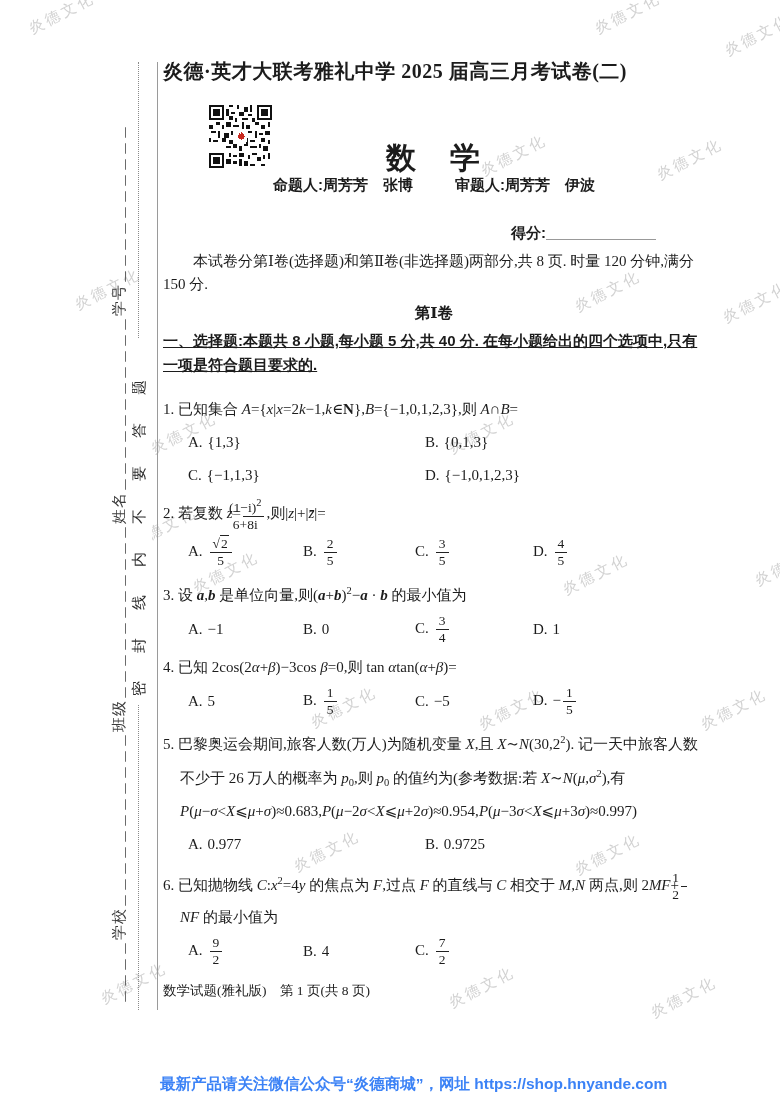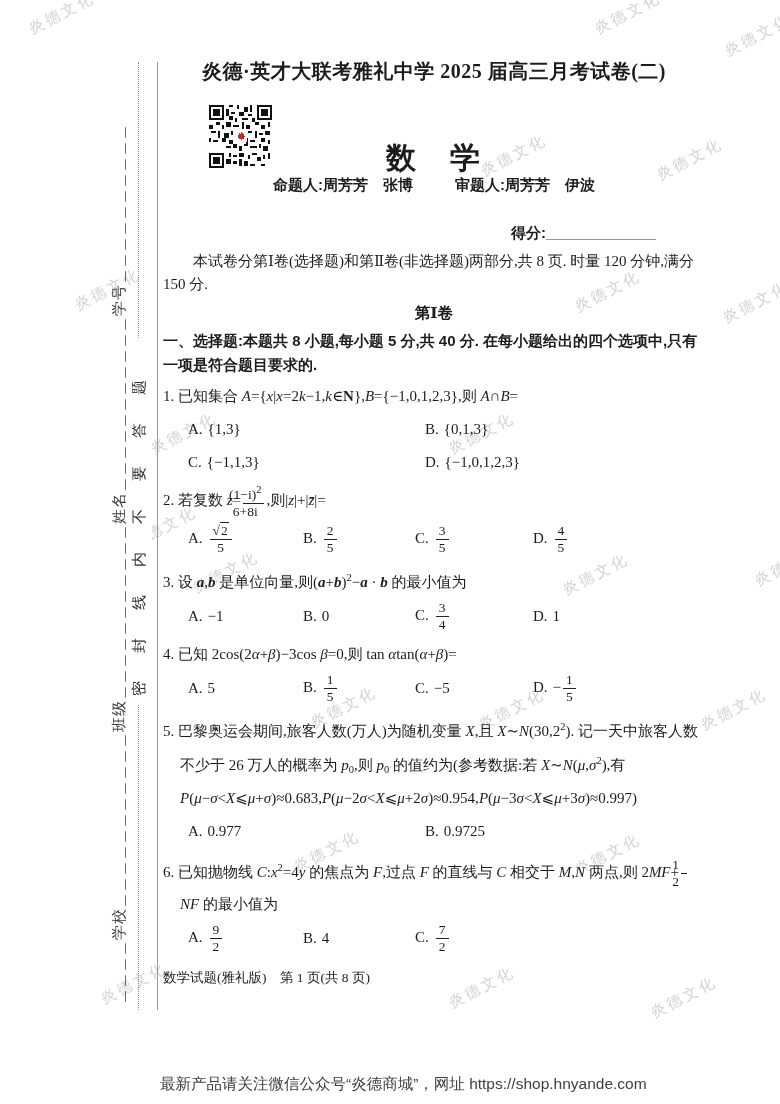--- a/index.html
+++ b/index.html
@@ -25,58 +25,58 @@
   .v-seal {
     position:absolute; left:130px; top:704px; width:366px; height:22px;
     transform:rotate(-90deg); transform-origin:0 0;
     font-size:15px; letter-spacing:28px; color:#2a2a2a; background:#fff;
     z-index:2; padding-left:8px; white-space:nowrap;
   }
   
   .content { position:absolute; left:163px; top:58px; width:542px; z-index:3; font-size:15px; }
   .hdr { position:relative; height:192px; }
   .exam-title {
-    position:absolute; top:0; left:0; width:100%; text-align:center;
+    position:absolute; top:0; left:0; width:100%; text-align:left;
     font-size:20px; font-weight:bold; letter-spacing:0.5px;
   }
   .qr { position:absolute; left:46px; top:47px; width:63px; height:63px; }
   .subject {
     position:absolute; top:52px; left:0; width:100%; text-align:center;
     font-size:30px; font-weight:bold; font-family:"Liberation Sans",sans-serif; letter-spacing:2px;margin-top:28px;
   }
   .setters {
     position:absolute; top:118px; left:0; width:100%; display:flex; justify-content:center; gap:42px;
     font-family:"Liberation Sans",sans-serif; font-weight:bold; font-size:15px;
   }
   .score-line { position:absolute; top:166px; left:348px; font-family:"Liberation Sans",sans-serif; font-weight:bold; font-size:15px; }
   .score-blank { display:inline-block; width:110px; border-bottom:1.5px solid #999; height:14px; vertical-align:-2px; }
   .intro { text-indent:2em; line-height:23px; }
   .part-title { text-align:center; font-weight:bold; font-size:15.5px; margin:7px 0 5px; }
-  .section-title { font-family:"Liberation Sans",sans-serif; font-weight:bold; font-size:15px; line-height:24px; margin-bottom:5px; }
+  .section-title { font-family:"Liberation Sans",sans-serif; font-weight:bold; font-size:15px; line-height:24px; margin-bottom:18px;text-decoration:underline; }
   .question { margin-bottom:7px; }
   .stem { padding-left:17px; text-indent:-17px; line-height:29px; margin-bottom:2px; }
   .opts { display:grid; padding-left:25px; margin:3px 0 2px; align-items:center; }
   .opts.cols4 { grid-template-columns:115px 112px 118px 1fr; }
   .opts.cols2 { grid-template-columns:237px 1fr; }
   .opt { white-space:nowrap; line-height:30px; }
   .opt-label { margin-right:5px; }
   
   i { font-style:italic; }
   b.bi { font-style:italic; font-weight:bold; }
   .sup { font-size:10.5px; vertical-align:6px; }
   .sub { font-size:10.5px; vertical-align:-3px; }
   .frac { display:inline-flex; flex-direction:column; text-align:center; vertical-align:middle; font-size:13.5px; line-height:1.18; margin:0 2px; }
   .frac .fn { padding:0 3px; border-bottom:1px solid #222; }
   .frac .fd { padding:0 3px; }
   .sqrt { white-space:nowrap; }
   .sq-body { border-top:1px solid #222; padding:0 1px; }
   .page-info { text-align:left; font-size:13.5px; margin-top:14px; }
   .promo {
     position:absolute; left:160px; top:1074px; z-index:3;
-    font-family:"Liberation Sans",sans-serif; font-weight:normal; font-size:15.5px; color:#404040;
+    font-family:"Liberation Sans",sans-serif; font-weight:bold; font-size:15.5px; color:#3b82f6;
   }
 </style>
 </head>
 <body>
 
 <div class="page">
 
   <div id="wm-layer">
       <div class="wm" style="left: 26px; top: 4px; color: rgb(210, 210, 210);">炎德文化</div>
       <div class="wm" style="left: 592px; top: 4px; color: rgb(210, 210, 210);">炎德文化</div>

